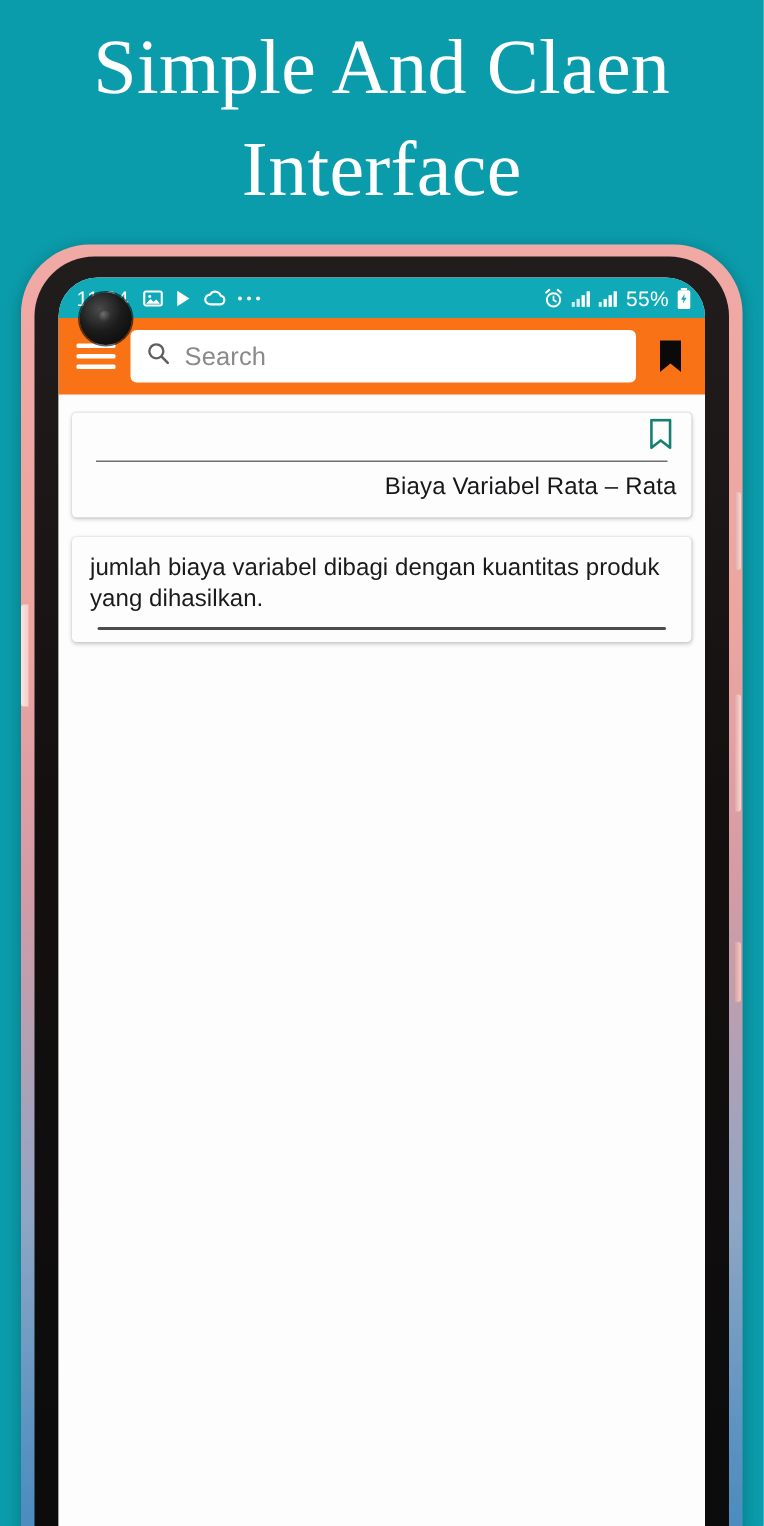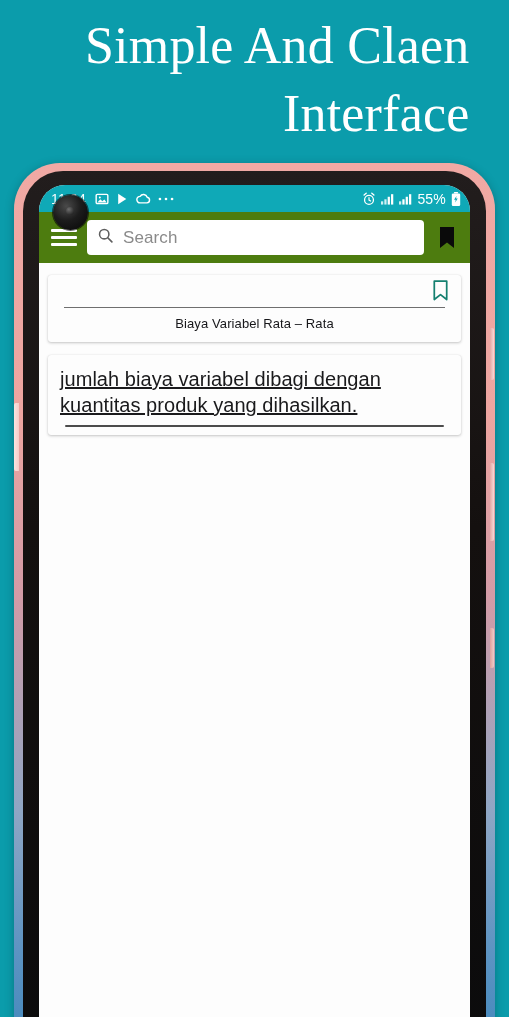--- a/index.html
+++ b/index.html
@@ -23,21 +23,21 @@
     height: 160px;
     display: flex;
     align-items: center;
     justify-content: center;
   }
   .promo-title {
     font-family: "Liberation Serif", "DejaVu Serif", serif;
     color: #ffffff;
     font-size: 52px;
     line-height: 1.30;
-    text-align: right;
+    text-align: center;
     letter-spacing: 0.2px;
     width: 430px;
     font-weight: 400;
   }
 
   
   .phone {
     position: absolute;
     left: 14px;
     top: 163px;
@@ -149,21 +149,21 @@
     width: 8px;
     height: 8px;
     border-radius: 50%;
     background: radial-gradient(circle at 35% 30%, #6e6e6e, #111);
   }
 
   
   .appbar {
     position: relative;
     height: 51px;
-    background: #4d7c0f;
+    background: #f97316;
     display: flex;
     align-items: center;
     padding: 0 10px 0 8px;
     box-sizing: border-box;
   }
   .hamburger {
     width: 34px;
     height: 34px;
     display: flex;
     flex-direction: column;
@@ -226,35 +226,34 @@
     padding-right: 2px;
     height: 22px;
     align-items: center;
   }
   .card-rule {
     height: 1px;
     background: #6f6f6f;
     margin: 4px 6px 8px 6px;
   }
   .card-title {
-    text-align: center;
-    font-size: 13px;
+    text-align: right;
+    font-size: 16px;
     color: #17171a;
     letter-spacing: 0.1px;
   }
   .card-desc {
     padding: 11px 12px 8px 12px;
   }
   .card-desc p {
     margin: 0;
-    font-size: 20px;
+    font-size: 16px;
     line-height: 1.30;
     color: #1a1a1c;
     letter-spacing: 0.05px;
-    text-decoration: underline;
   }
   .card-desc-rule {
     height: 2px;
     background: #4c4c4c;
     margin: 7px 5px 0 5px;
     border-radius: 1px;
   }
 </style>
 </head>
 <body>

